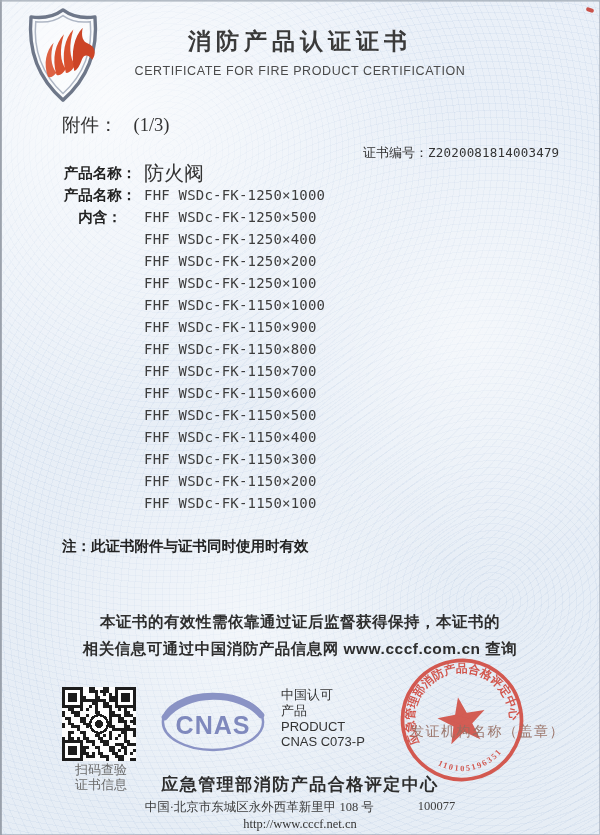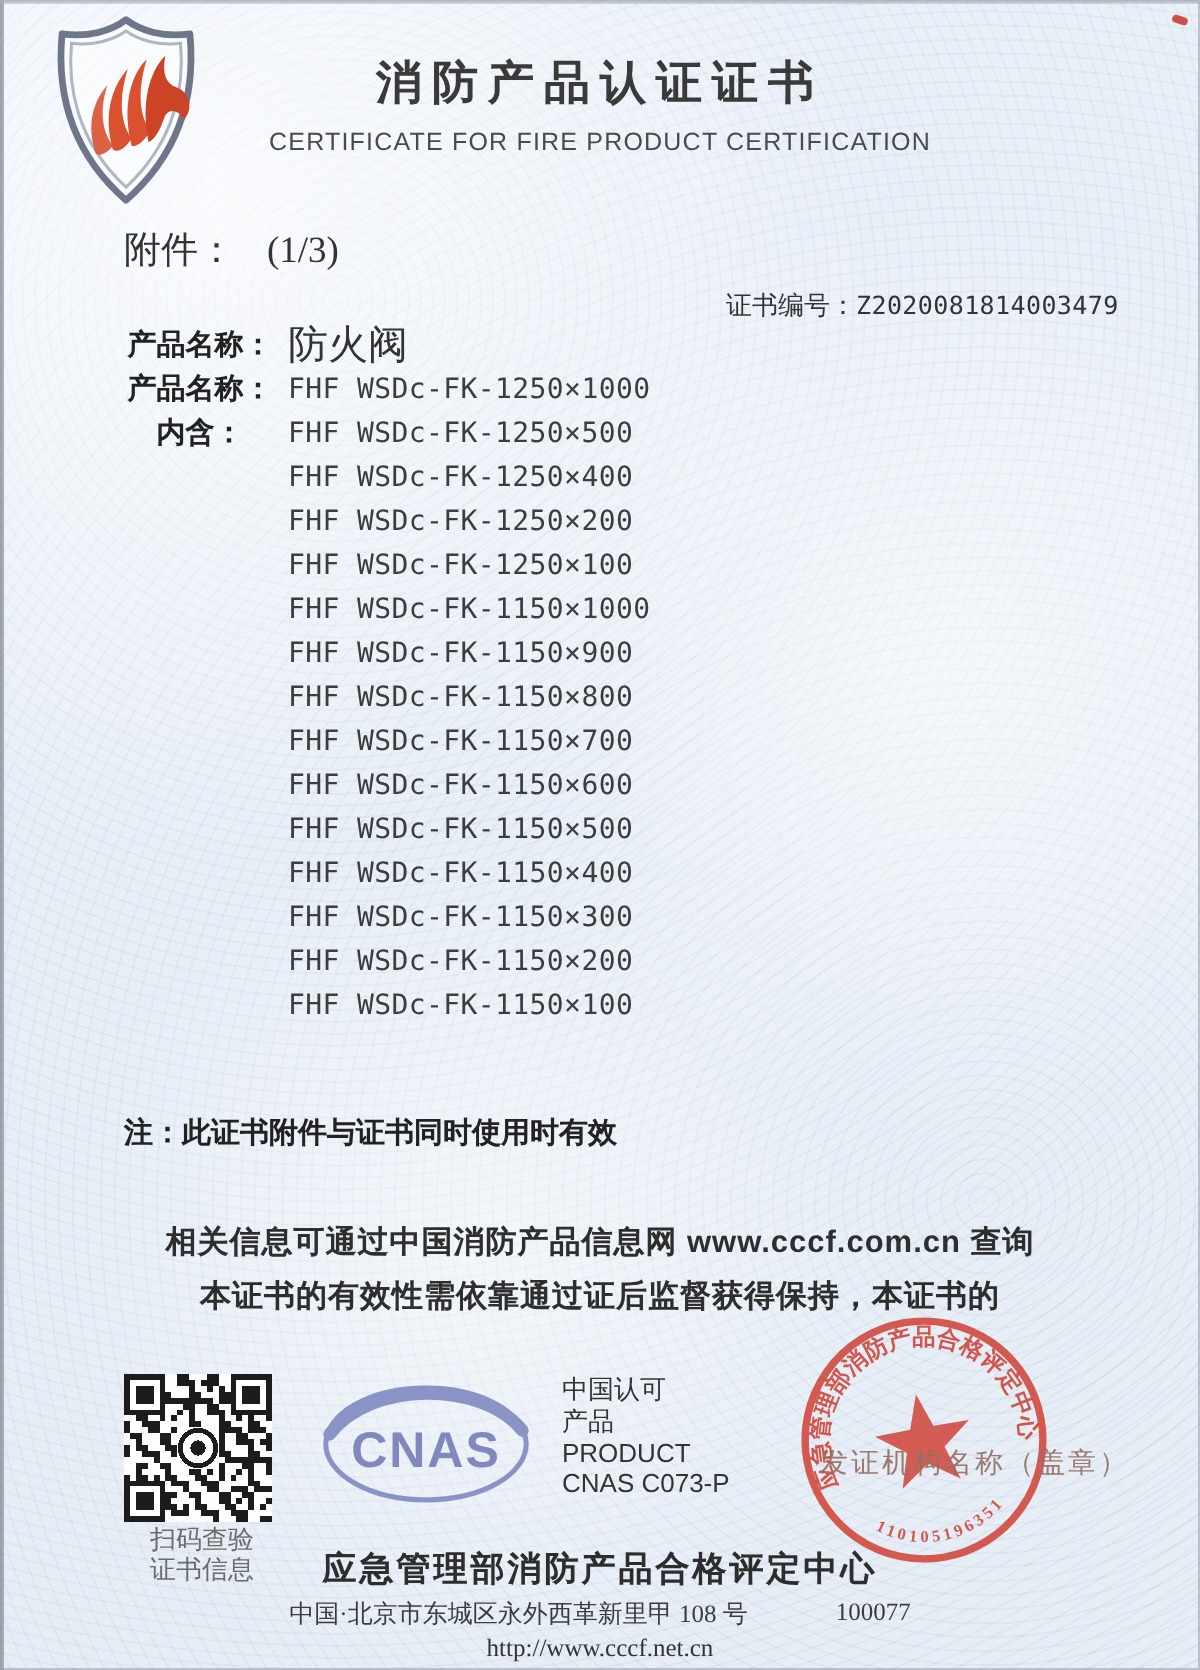--- a/index.html
+++ b/index.html
@@ -33,21 +33,21 @@
   .certno .val{font-family:"DejaVu Sans Mono","Liberation Mono",monospace;font-size:12.5px;letter-spacing:.2px;}
 
   .fields{position:absolute;left:62px;top:162px;}
   .frow{display:flex;height:22px;line-height:22px;}
   .flabel{width:76px;text-align:center;font-family:"Liberation Sans","DejaVu Sans",sans-serif;
     font-weight:bold;font-size:14.5px;color:#222;white-space:nowrap;flex:none;}
   .fvalue{margin-left:6px;font-size:20px;color:#333;white-space:nowrap;}
   .mono{font-family:"DejaVu Sans Mono","Liberation Mono",monospace;font-size:14px;color:#3d3d3d;letter-spacing:.2px;text-align:center;}
 
   .note{position:absolute;left:62px;top:537px;font-family:"Liberation Sans","DejaVu Sans",sans-serif;
-    font-weight:bold;font-size:14.5px;color:#222;margin-top:20px;}
+    font-weight:bold;font-size:14.5px;color:#222;}
 
   .statement{position:absolute;left:0;right:0;top:608px;text-align:center;
     font-family:"Liberation Sans","DejaVu Sans",sans-serif;font-weight:600;
     font-size:15.5px;line-height:27px;letter-spacing:.5px;color:#2e2e2e;}
 
   .qr{position:absolute;left:62px;top:687px;width:74px;height:74px;}
   .qr-caption{position:absolute;left:56px;top:762px;width:90px;text-align:center;
     font-size:13px;line-height:15px;color:#6b6b6b;}
 
   .cnas-logo{position:absolute;left:160px;top:688px;width:106px;height:68px;}
@@ -173,22 +173,22 @@
         <div class="frow">
           <span class="flabel"></span>
           <span class="fvalue mono">FHF WSDc-FK-1150×100</span>
         </div>
       </div>
   </div>
 
   <div class="note">注：此证书附件与证书同时使用时有效</div>
 
   <div class="statement">
+    <div>本证书的有效性需依靠通过证后监督获得保持，本证书的</div>
     <div>相关信息可通过中国消防产品信息网 www.cccf.com.cn 查询</div>
-    <div>本证书的有效性需依靠通过证后监督获得保持，本证书的</div>
   </div>
 
   <svg class="qr" id="qr-svg" viewBox="0 0 25 25" shape-rendering="crispEdges">
       <rect x="0" y="0" width="25" height="25" fill="#fdfdfd"></rect>
       <g fill="#1c1c1c">
         <rect x="9" y="0" width="1" height="1"></rect>
         <rect x="10" y="0" width="1" height="1"></rect>
         <rect x="14" y="0" width="1" height="1"></rect>
         <rect x="15" y="0" width="1" height="1"></rect>
         <rect x="9" y="1" width="1" height="1"></rect>

